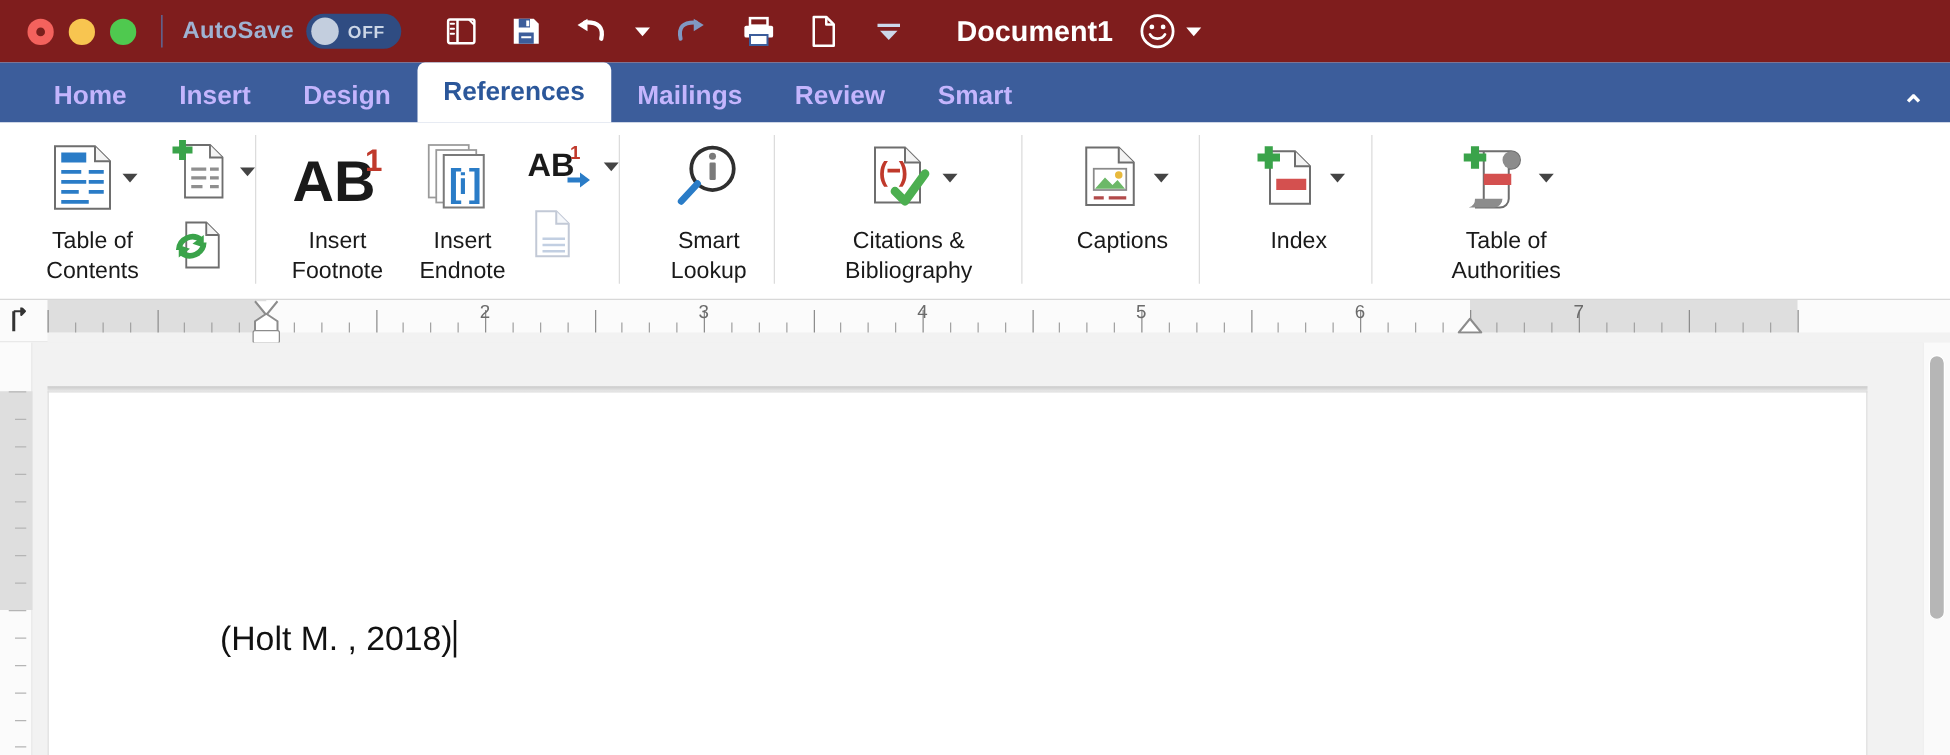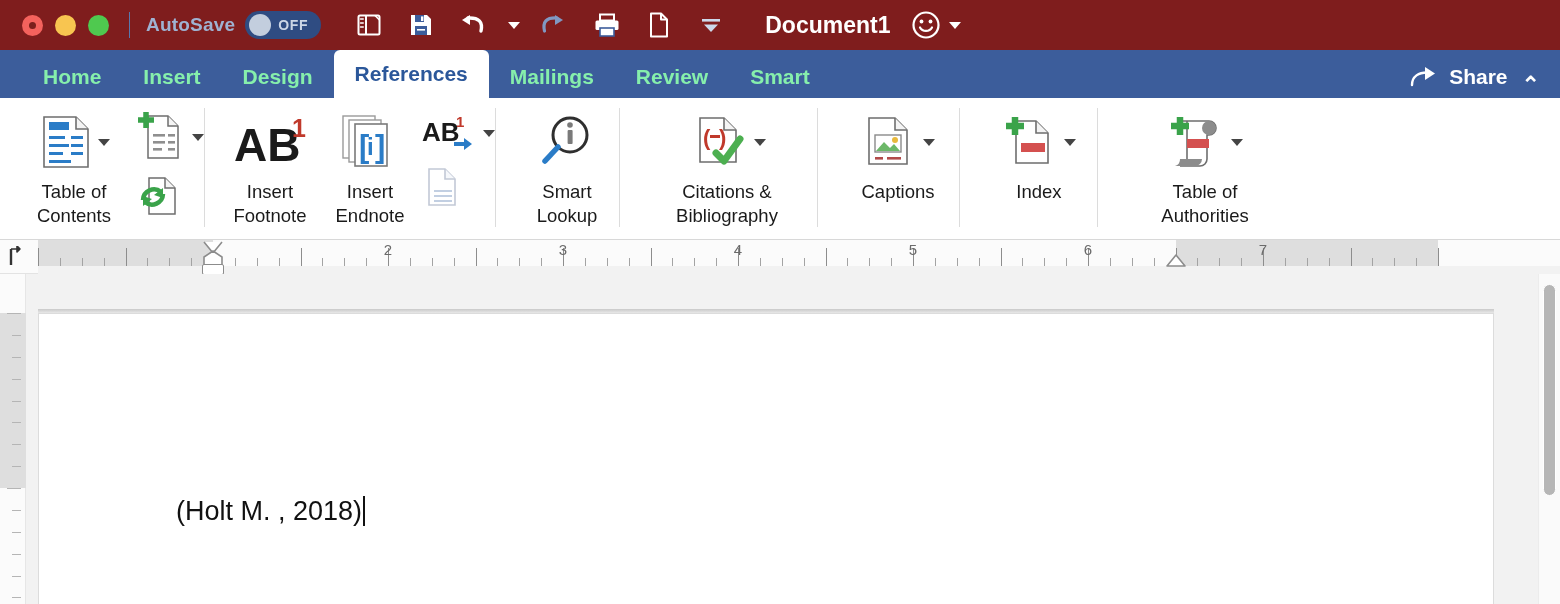--- a/index.html
+++ b/index.html
@@ -59,21 +59,21 @@
 
   .smiley-wrap { display:flex; align-items:center; margin-left: 20px; gap: 7px;}
 
   
   .tabstrip {
     position: absolute; left: 0; top: 50px; width: 1560px; height: 48px;
     background: #3c5d9b; display: flex; align-items: flex-end;
   }
   .tab {
     height: 42px; padding: 0 21px; display: flex; align-items: center;
-    color: #86efac; font-size: 21px; font-weight: 700; white-space: nowrap;
+    color: #c4b5fd; font-size: 21px; font-weight: 700; white-space: nowrap;
   }
   .tab.first { margin-left: 22px; }
   .tab.active {
     background: #ffffff; color: #2b579a;
     border-top-left-radius: 6px; border-top-right-radius: 6px;
     height: 48px;
   }
   .tabstrip .spacer { flex: 1; }
   .share {
     display: flex; align-items: center; gap: 10px; color: #fff;
@@ -288,27 +288,20 @@
 
   <div class="tabstrip">
     <div class="tab first">Home</div>
     <div class="tab">Insert</div>
     <div class="tab">Design</div>
     <div class="tab active">References</div>
     <div class="tab">Mailings</div>
     <div class="tab">Review</div>
     <div class="tab">Smart</div>
     <div class="spacer"></div>
-    <div class="share">
-      <svg width="30" height="24" viewBox="0 0 30 24">
-        <path d="M3 20 C3 11 10 7.5 18 7.5" fill="none" stroke="#ffffff" stroke-width="2.4" stroke-linecap="round"></path>
-        <path d="M16 2 L26 8.5 L16 15 Z" fill="#ffffff"></path>
-      </svg>
-      <span>Share</span>
-    </div>
     <div class="collapse-caret">⌃</div>
   </div>
 
   <div class="ribbon">
 
     <div class="rgroup" style="padding-left:14px;">
       <div class="ritem" style="width:120px;">
         <div class="icoRow">
           <svg width="56" height="58" viewBox="0 0 56 58">
             <path d="M6 4 h32 l12 12 v38 H6 Z" fill="#ffffff" stroke="#6e6e6e" stroke-width="1.6"></path>

